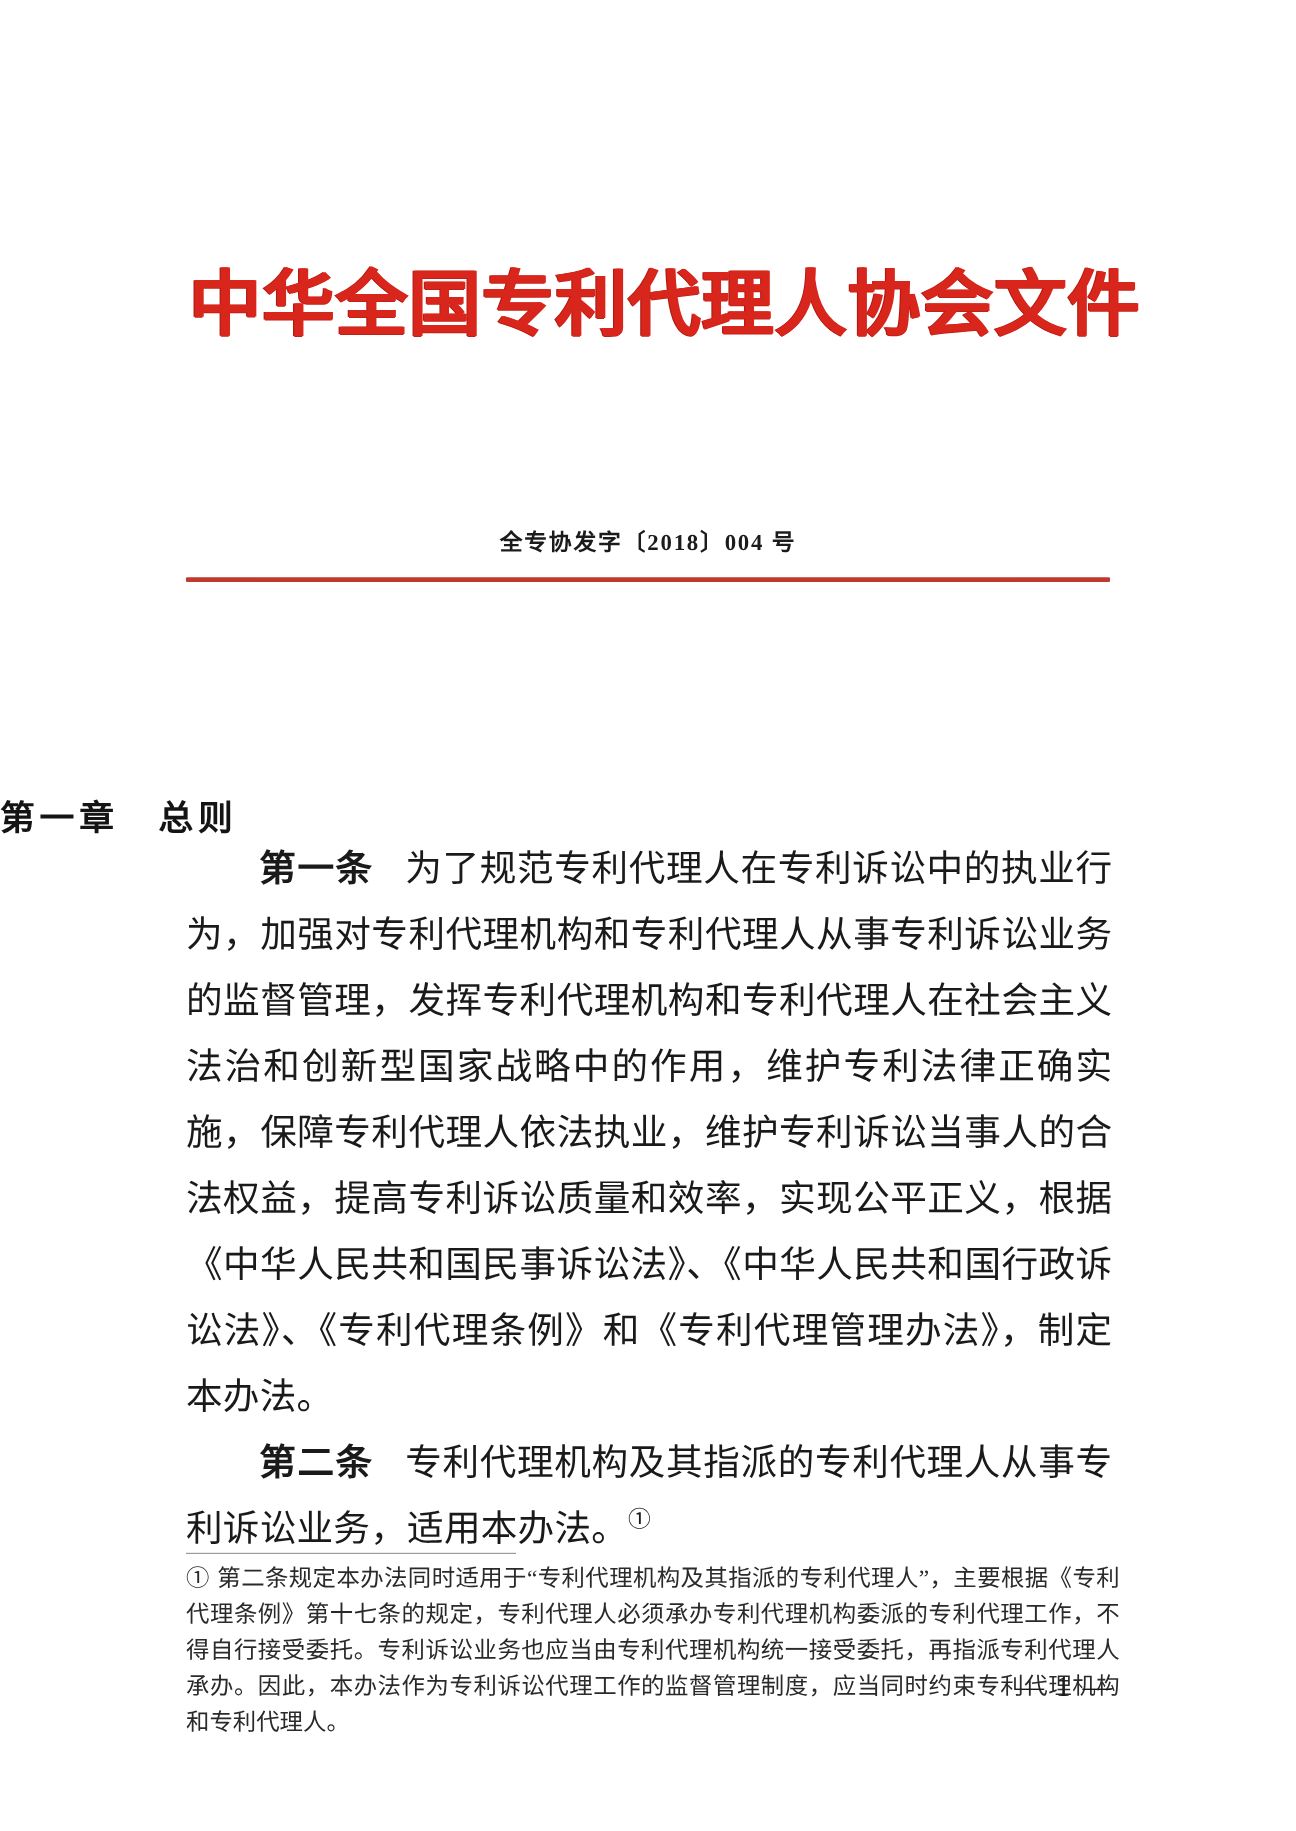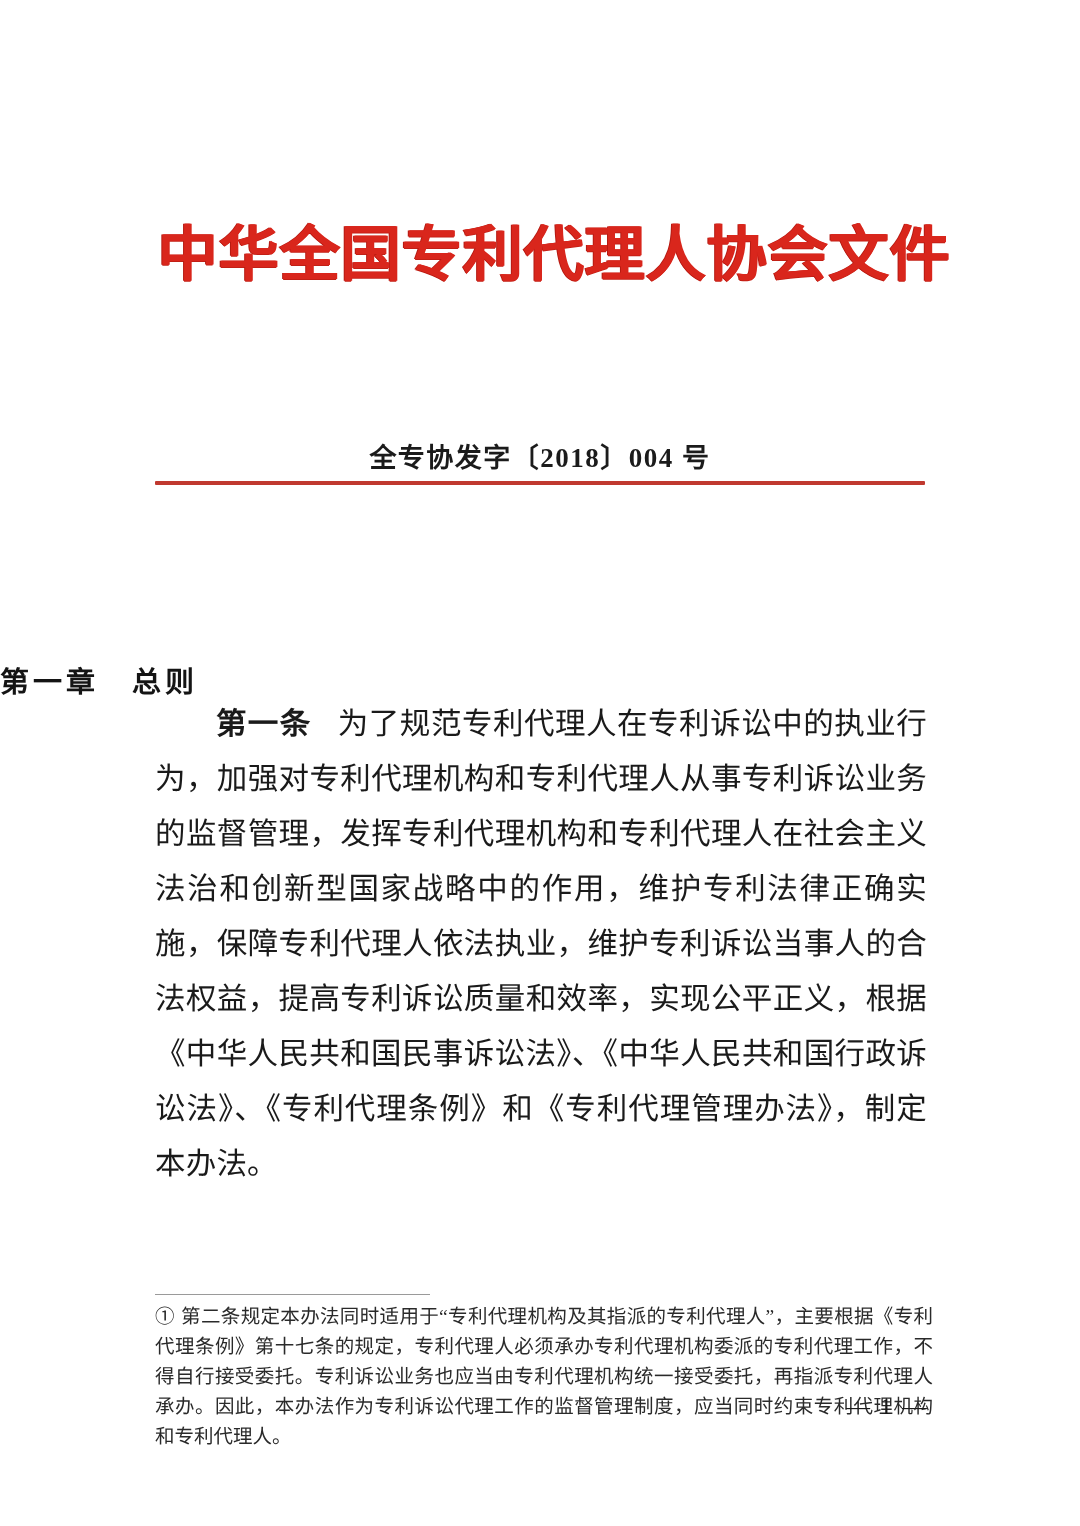--- a/index.html
+++ b/index.html
@@ -49,21 +49,21 @@
     position: absolute;
     left: 0;
     right: 0;
     top: 436px;
     text-align: center;
   }
   .doc-number {
     display: inline-block;
     font-family: "Liberation Serif", "DejaVu Serif", serif;
     font-weight: bold;
-    font-size: 27px;
+    font-size: 19px;
     letter-spacing: 1.5px;
     color: #1b1b1b;
     white-space: nowrap;
   }
 
   
   .red-rule {
     position: absolute;
     left: 155px;
     width: 770px;
@@ -202,20 +202,23 @@
   <div class="chapter-row">
     <h2 class="chapter-heading">第一章　总则</h2>
   </div>
 
   <div class="body-block">
 
     <p class="article article-indent">
       <span class="article-label">第一条</span><span class="article-gap"></span><span>为了规范专利代理人在专利诉讼中的执业行为，加强对专利代理机构和专利代理人从事专利诉讼业务的监督管理，发挥专利代理机构和专利代理人在社会主义法治和创新型国家战略中的作用，维护专利法律正确实施，保障专利代理人依法执业，维护专利诉讼当事人的合法权益，提高专利诉讼质量和效率，实现公平正义，根据《中华人民共和国民事诉讼法》、《中华人民共和国行政诉讼法》、《专利代理条例》和《专利代理管理办法》，制定本办法。</span>
     </p>
 
+    <p class="article article-indent">
+      <span class="article-label">第二条</span><span class="article-gap"></span><span>专利代理机构及其指派的专利代理人从事专利诉讼业务，适用本办法。</span><span class="fn-ref">①</span>
+    </p>
 
   </div>
 
   <div class="footnote-rule"></div>
 
   <div class="footnote">
     <span class="footnote-mark">①</span>
     <span>第二条规定本办法同时适用于“专利代理机构及其指派的专利代理人”，主要根据《专利代理条例》第十七条的规定，专利代理人必须承办专利代理机构委派的专利代理工作，不得自行接受委托。专利诉讼业务也应当由专利代理机构统一接受委托，再指派专利代理人承办。因此，本办法作为专利诉讼代理工作的监督管理制度，应当同时约束专利代理机构和专利代理人。</span>
   </div>
 

